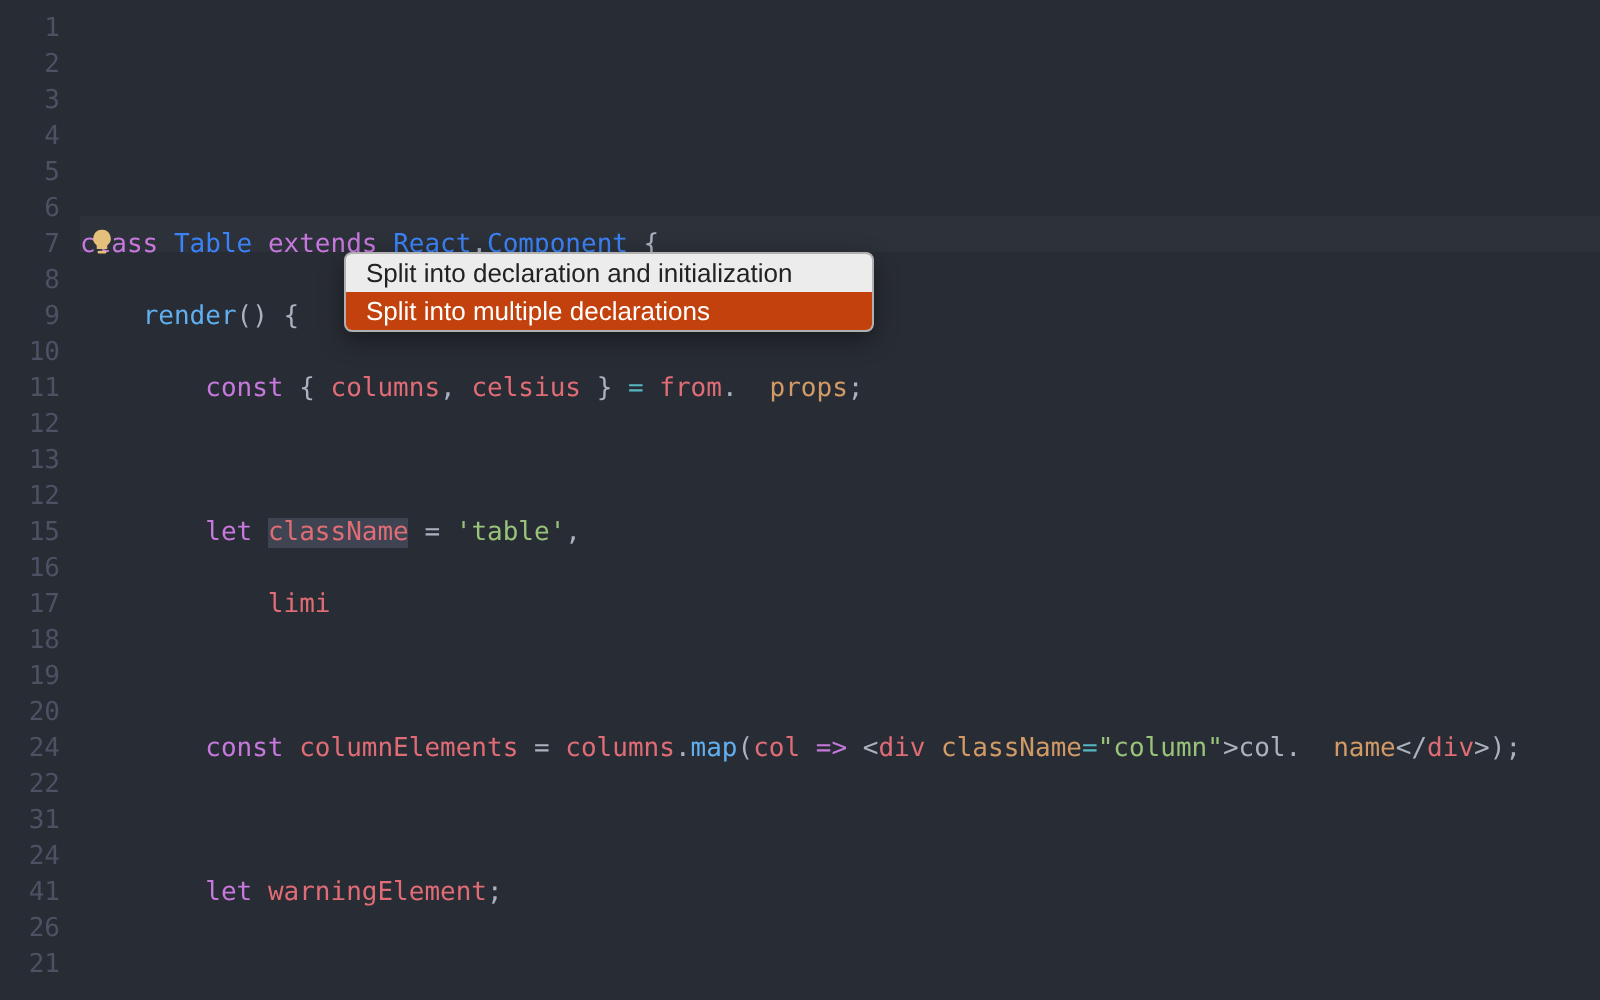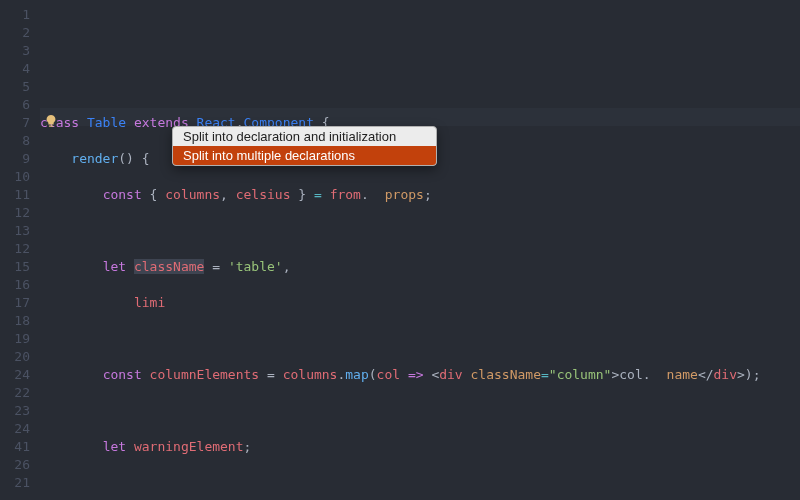--- a/index.html
+++ b/index.html
@@ -117,21 +117,21 @@
     <div class="gutter-line">13</div>
     <div class="gutter-line">12</div>
     <div class="gutter-line">15</div>
     <div class="gutter-line">16</div>
     <div class="gutter-line">17</div>
     <div class="gutter-line">18</div>
     <div class="gutter-line">19</div>
     <div class="gutter-line">20</div>
     <div class="gutter-line">24</div>
     <div class="gutter-line">22</div>
-    <div class="gutter-line">23</div>
+    <div class="gutter-line">31</div>
     <div class="gutter-line">24</div>
     <div class="gutter-line">41</div>
     <div class="gutter-line">26</div>
     <div class="gutter-line">21</div>
   </div>
 
   <div class="code">
     <div class="line-highlight" style="top:108px"></div>
     <div class="code-content">
 <div class="code-line"></div>

